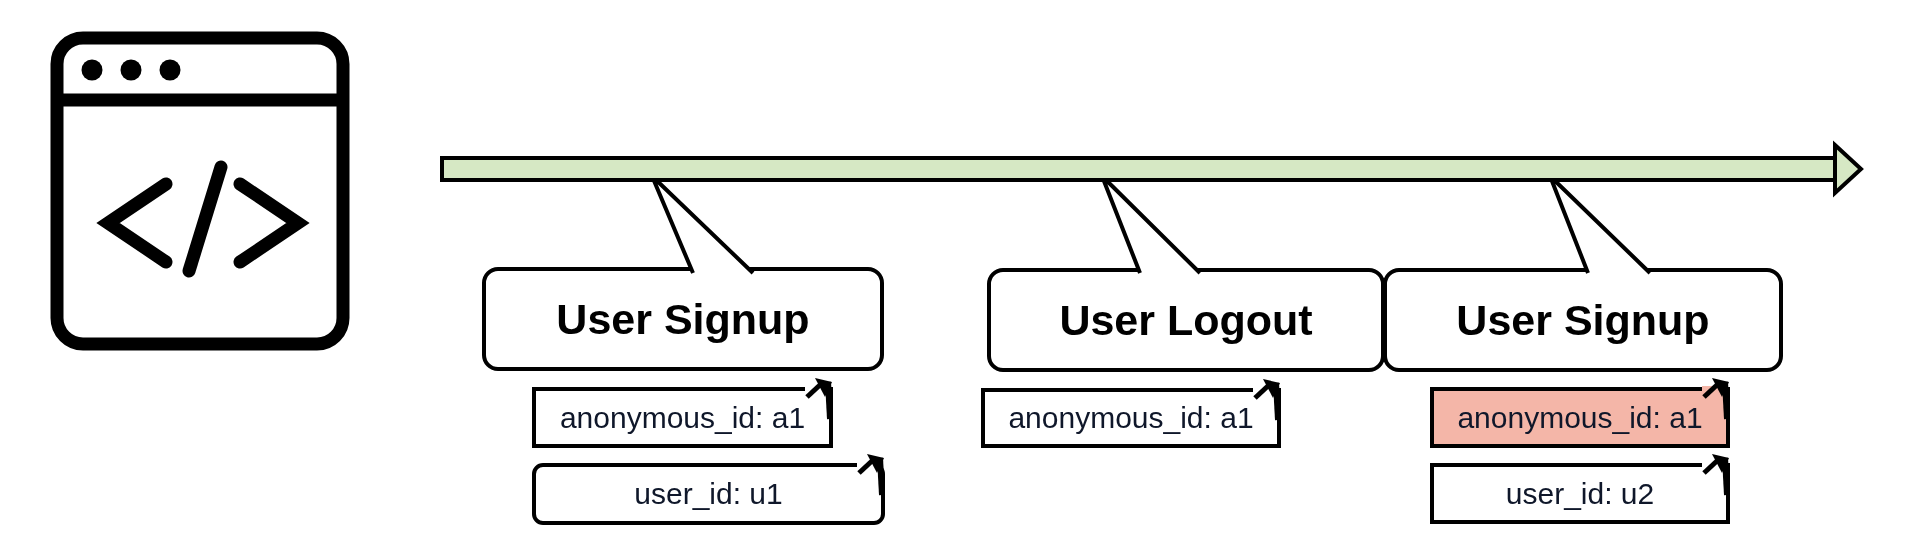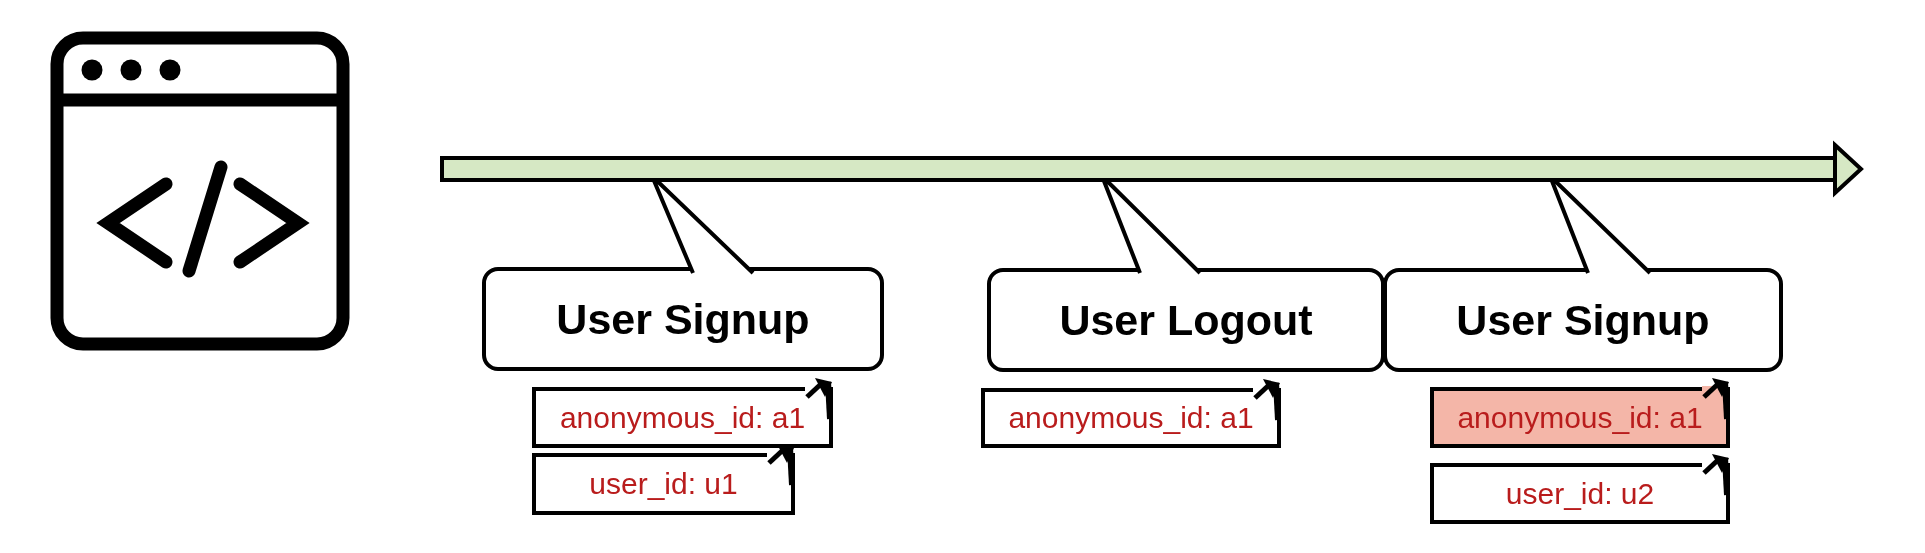--- a/index.html
+++ b/index.html
@@ -52,21 +52,21 @@
     align-items: center;
     justify-content: center;
     z-index: 1;
   }
   .note.highlight {
     background: var(--highlight_fill, #f4b6a8);
     color: var(--highlight_fill, #f4b6a8);
   }
   .note-text {
     font-size: 30px;
-    color: #b91c1c;
+    color: #0f172a;
     white-space: nowrap;
   }
   .fold {
     position: absolute;
     top: -13px;
     right: -10px;
     width: 34px;
     height: 46px;
     overflow: visible;
   }
@@ -74,21 +74,21 @@
   
   #box1 { left: 482px;  top: 267px; width: 402px; height: 104px; }
   #box2 { left: 987px;  top: 268px; width: 398px; height: 104px; }
   #box3 { left: 1383px; top: 268px; width: 400px; height: 104px; }
 
   #tail1 { left: 630px;  top: 166px; }
   #tail2 { left: 1080px; top: 166px; }
   #tail3 { left: 1528px; top: 166px; }
 
   #note1a { left: 532px;  top: 387px; width: 301px; height: 61px; }
-  #note1b { left: 532px;  top: 453px; width: 263px; height: 62px; }
+  #note1b { left: 532px;  top: 463px; width: 353px; height: 62px; border-radius: 11px; }
   #note2a { left: 981px;  top: 388px; width: 300px; height: 60px; }
   #note3a { left: 1430px; top: 387px; width: 300px; height: 61px; }
   #note3b { left: 1430px; top: 463px; width: 300px; height: 61px; text-align: center; }
 </style>
 </head>
 <body>
 
 <div id="stage">
 
   <svg id="browser-icon" class="abs" width="300" height="320" viewBox="0 0 300 320">

